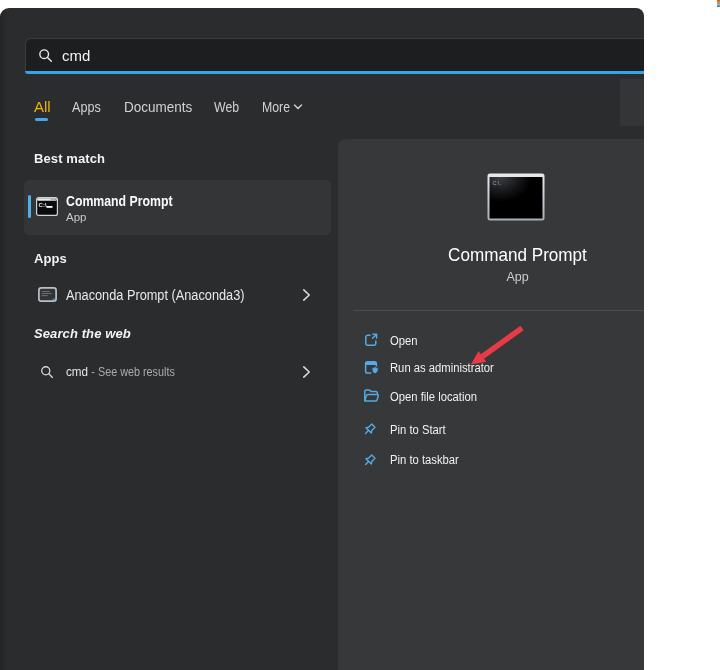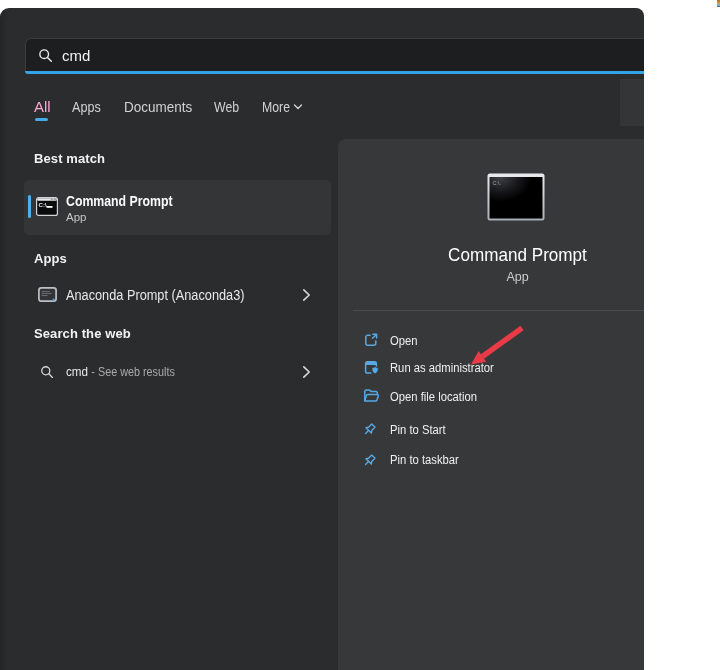--- a/index.html
+++ b/index.html
@@ -54,21 +54,21 @@
     <div style="position:absolute;left:0;top:0;width:8px;height:670px;background:linear-gradient(90deg,rgba(0,0,0,0.18),rgba(0,0,0,0));"></div>
 
     <div class="sbox"></div>
     <div class="sline"></div>
     <svg class="sico" width="15" height="15" viewBox="0 0 16 16">
       <circle cx="6.6" cy="6.6" r="4.6" fill="none" stroke="#ececec" stroke-width="1.5"></circle>
       <line x1="10.1" y1="10.1" x2="14.2" y2="14.2" stroke="#ececec" stroke-width="1.5" stroke-linecap="round"></line>
     </svg>
     <div class="stext">cmd</div>
 
-    <div class="tabs" style="color:#f9a8d4;">All</div>
+    <div class="tabs" style="color:#eab308;">All</div>
     <div class="tabs" style="left:72px; transform:scaleX(0.84); transform-origin:left center;">Apps</div>
     <div class="tabs" style="left:124px; transform:scaleX(0.9); transform-origin:left center;">Documents</div>
     <div class="tabs" style="left:214px; transform:scaleX(0.82); transform-origin:left center;">Web</div>
     <div class="tabs" style="left:262px; transform:scaleX(0.82); transform-origin:left center;">More</div>
     <svg style="position:absolute;left:293px;top:95px;" width="10" height="8" viewBox="0 0 10 8">
       <polyline points="1.5,2 5,5.5 8.5,2" fill="none" stroke="#d2d2d2" stroke-width="1.4" stroke-linecap="round"></polyline>
     </svg>
     <div class="tab-underline"></div>
     <div class="hoversq"></div>
     <div class="dots">•••</div>
@@ -91,21 +91,21 @@
     <svg style="position:absolute;left:38px;top:279px;" width="19" height="15" viewBox="0 0 19 15">
       <rect x="0.9" y="0.9" width="17.2" height="13.2" rx="2.4" fill="#313335" stroke="#bcc0c5" stroke-width="1.7"></rect>
       <path d="M3.6 4.6 h8 M3.6 6.6 h10 M3.6 8.6 h6" stroke="#74777b" stroke-width="0.9" fill="none"></path>
       <rect x="14.6" y="11.6" width="2" height="1.7" fill="#3aa0e0"></rect>
     </svg>
     <div class="listtext" style="top:279px;">Anaconda Prompt (Anaconda3)</div>
     <svg class="chev" style="top:280px;" width="9" height="14" viewBox="0 0 9 14">
       <polyline points="1.8,1.8 7.2,7 1.8,12.2" fill="none" stroke="#d8d8d8" stroke-width="1.6" stroke-linecap="round" stroke-linejoin="round"></polyline>
     </svg>
 
-    <div class="h1" style="left:34px; top:318px;">Search the web</div>
+    <div class="h1" style="left:34px; top:318px;font-style:italic;">Search the web</div>
     <svg style="position:absolute;left:40px;top:357px;" width="14" height="14" viewBox="0 0 16 16">
       <circle cx="6.6" cy="6.6" r="4.6" fill="none" stroke="#d8d8d8" stroke-width="1.5"></circle>
       <line x1="10.1" y1="10.1" x2="14.2" y2="14.2" stroke="#d8d8d8" stroke-width="1.5" stroke-linecap="round"></line>
     </svg>
     <div class="listtext" style="top:356px; font-size:13.5px; transform:scaleX(0.865); transform-origin:left center;">cmd <span class="gray" style="font-size:12.5px;">- See web results</span></div>
     <svg class="chev" style="top:357px;" width="9" height="14" viewBox="0 0 9 14">
       <polyline points="1.8,1.8 7.2,7 1.8,12.2" fill="none" stroke="#d8d8d8" stroke-width="1.6" stroke-linecap="round" stroke-linejoin="round"></polyline>
     </svg>
 
     <div class="panel">

